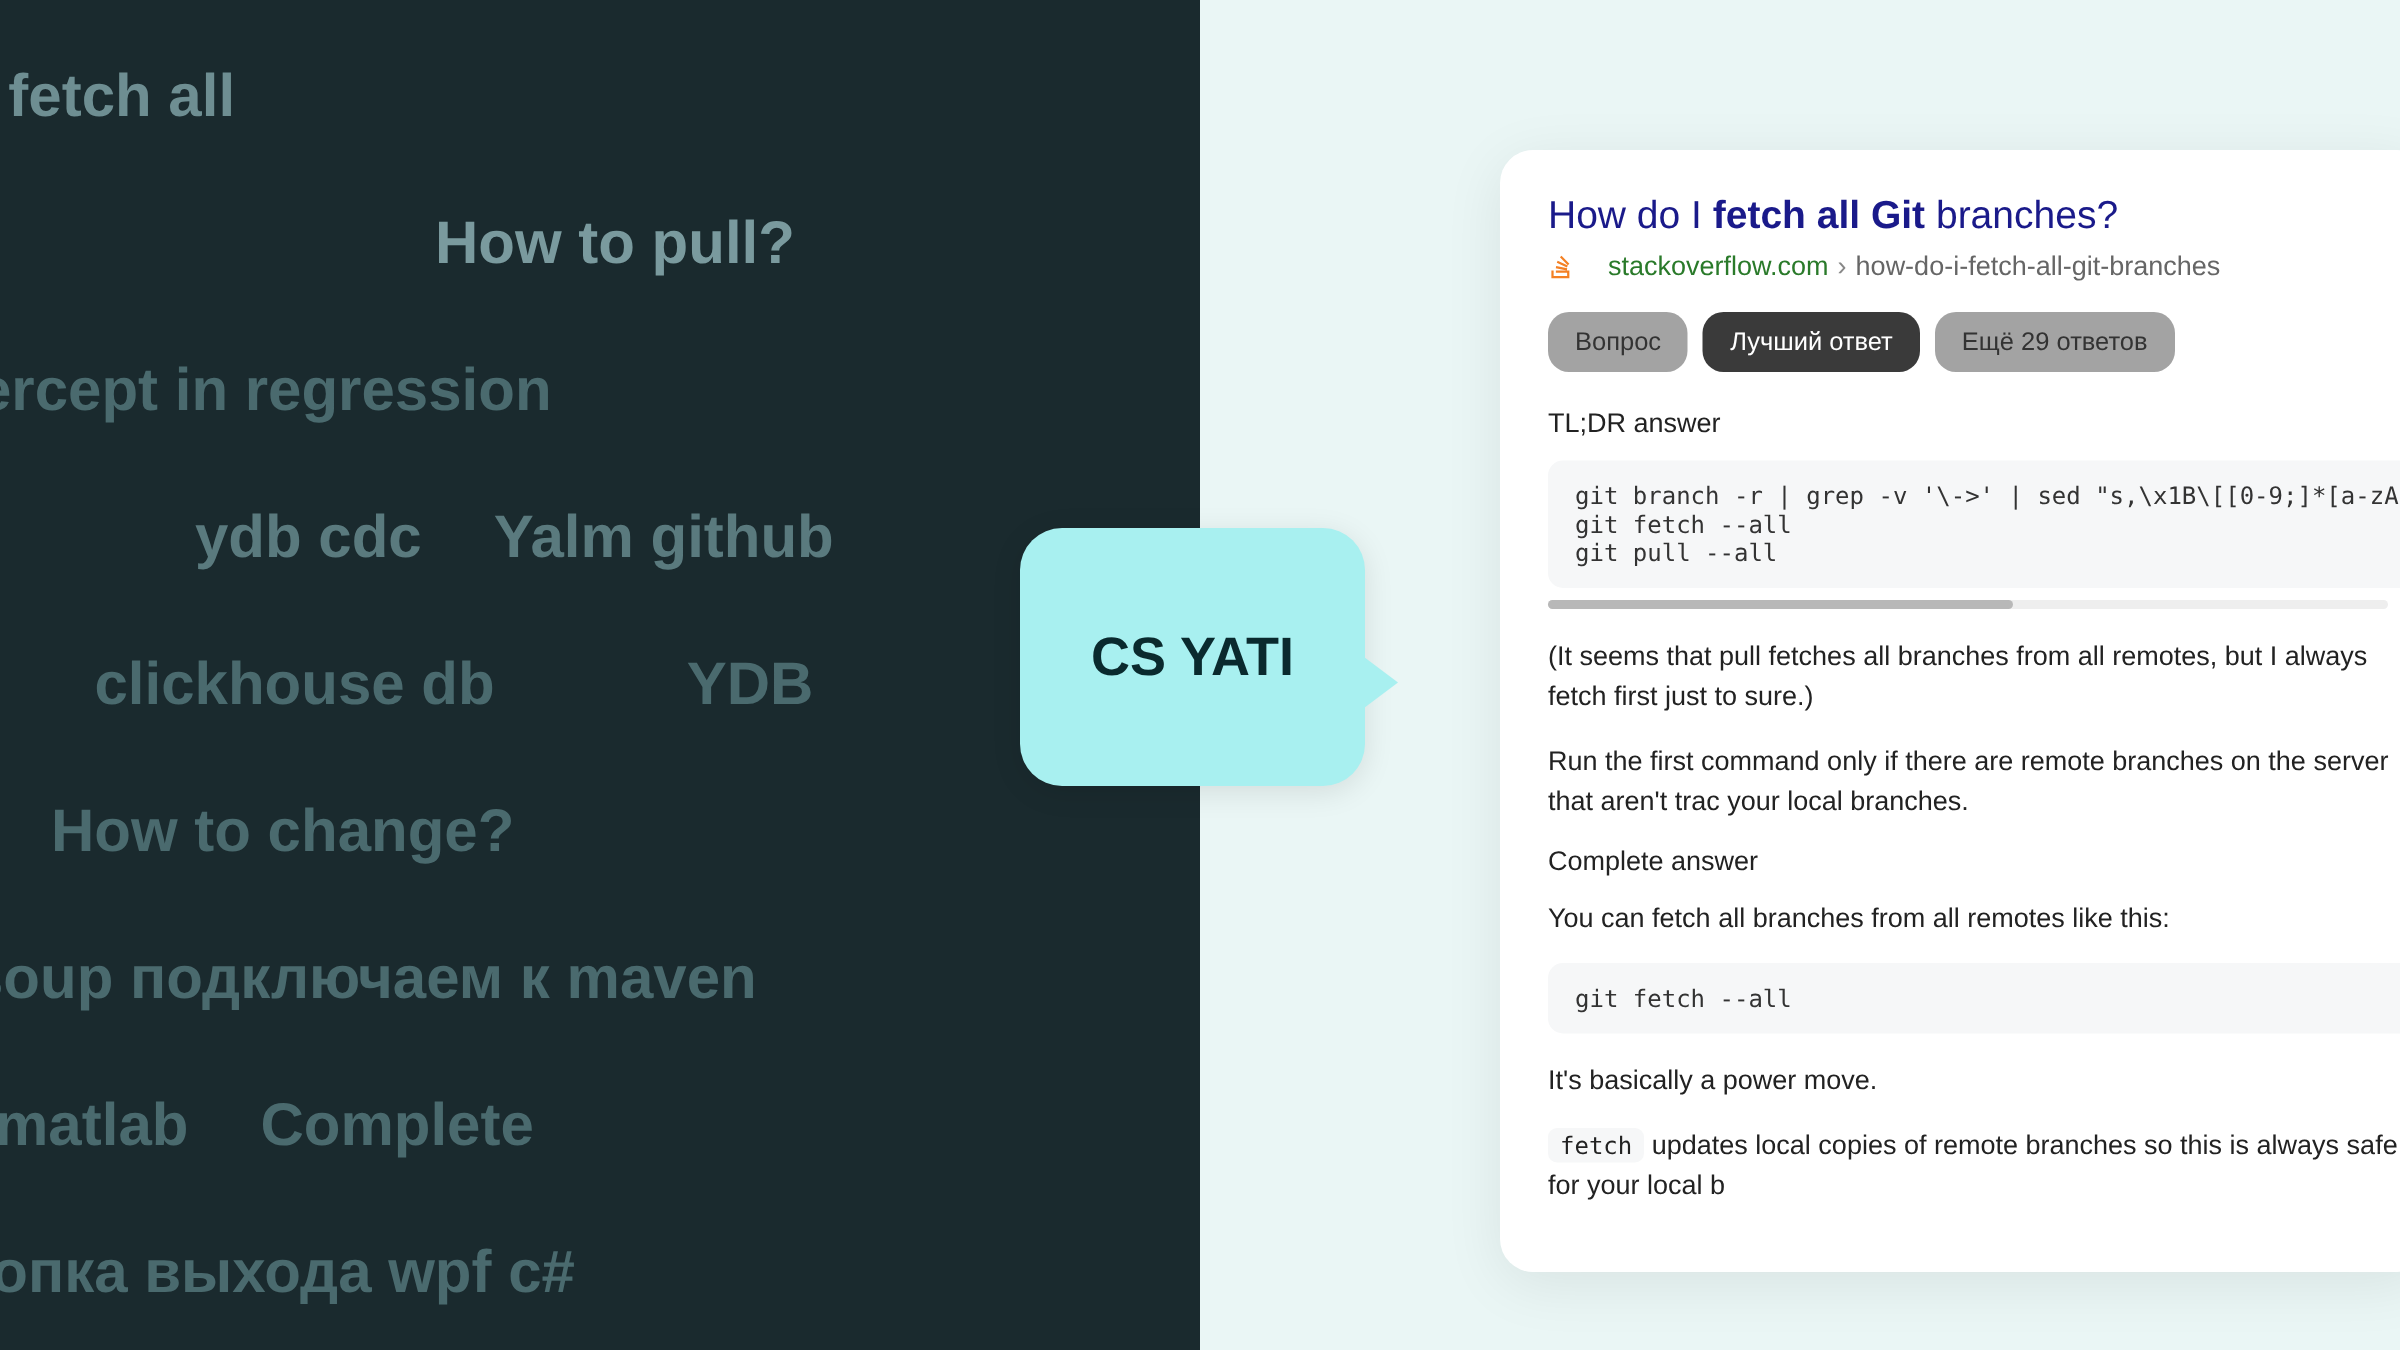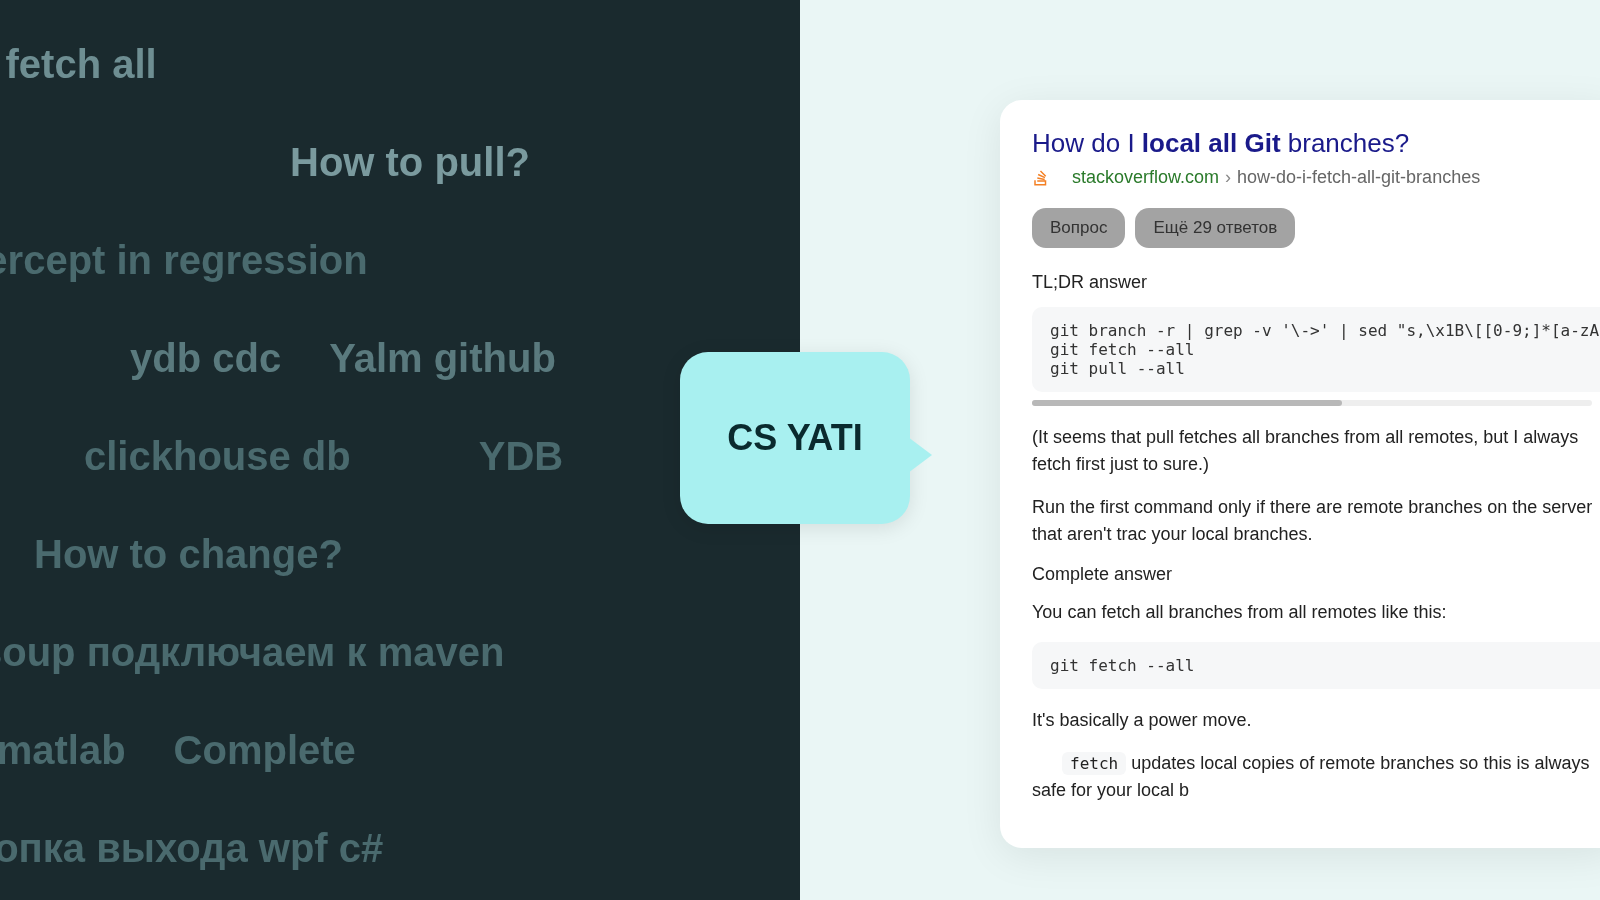--- a/index.html
+++ b/index.html
@@ -25,21 +25,21 @@
       font-weight: 700;
       line-height: 1.2;
       margin-bottom: 50px;
       white-space: nowrap;
     }
     .query-row span { margin-right: 48px; display: inline-block; }
     .q1 { padding-left: 0; margin-left: -30px; color: #6e8e92; }
     .q2 { padding-left: 290px; color: #7a9a9e; }
     .q3 { padding-left: 0; margin-left: -28px; color: #4a6a6e; }
     .q4 { padding-left: 130px; color: #5a7a7e; }
-    .q5 { padding-left: 84px; color: #4a6a6e; }
+    .q5 { padding-left: 63px; color: #4a6a6e; }
     .q6 { padding-left: 34px; color: #4a6a6e; }
     .q7 { padding-left: 0; margin-left: -20px; color: #4a6a6e; }
     .q8 { padding-left: 0; margin-left: -30px; color: #4a6a6e; }
     .q9 { padding-left: 0; margin-left: -30px; color: #4a6a6e; }
     .center-badge {
       position: absolute;
       left: 680px;
       top: 352px;
       width: 230px;
       height: 172px;
@@ -137,21 +137,20 @@
       border-radius: 3px;
       width: 310px;
     }
     .body-text { font-size: 18px; color: #222; line-height: 1.5; margin-bottom: 16px; }
     .inline-code {
       background: #f6f7f8;
       font-family: "Menlo","Consolas",monospace;
       padding: 2px 8px;
       border-radius: 6px;
       font-size: 16px;
-      margin-left: 30px;
     }
   </style>
 </head>
 <body>
 
 <div class="left-panel">
   <div class="query-row q1"><span>it fetch all</span></div>
   <div class="query-row q2"><span>How to pull?</span></div>
   <div class="query-row q3"><span>tercept in regression</span></div>
   <div class="query-row q4"><span>ydb cdc</span><span>Yalm github</span></div>
@@ -162,34 +161,35 @@
   <div class="query-row q9"><span>нопка выхода wpf c#</span></div>
 </div>
 
 <div class="center-badge">
   <span>CS YATI</span>
 </div>
 
 <div class="right-panel">
   <div class="card">
     <div class="card-title">
-      <span>How do I </span><b>local all Git</b><span> branches?</span>
+      <span>How do I </span><b>fetch all Git</b><span> branches?</span>
     </div>
     <div class="breadcrumb">
       <span class="so-icon">
         <svg width="18" height="18" viewBox="0 0 24 24">
             <path fill="#f48024" d="M17 20v-5h2v7H3v-7h2v5h12zM7 15h10v2H7v-2zm.3-4l9.8 2-0.4 2-9.8-2 .4-2zm1.3-4.6l9 4.2-.8 1.8-9-4.2.8-1.8zM12 2l7 7-1.4 1.4L10.6 3.4 12 2z"></path>
           </svg>
       </span>
       <span class="bc-domain">stackoverflow.com</span>
       <span class="bc-sep">›</span>
       <span class="bc-path">how-do-i-fetch-all-git-branches</span>
     </div>
     <div class="tabs">
       <div class="tab">Вопрос</div>
+      <div class="tab active">Лучший ответ</div>
       <div class="tab">Ещё 29 ответов</div>
     </div>
     <div class="section-label">TL;DR answer</div>
     <div class="code-block">git branch -r | grep -v '\-&gt;' | sed "s,\x1B\[[0-9;]*[a-zA-Z],,g" |
 git fetch --all
 git pull --all</div>
     <div class="scrollbar-track">
       <div class="scrollbar-thumb"></div>
     </div>
     <div class="body-text">(It seems that pull fetches all branches from all remotes, but I always fetch first just to sure.)</div>

